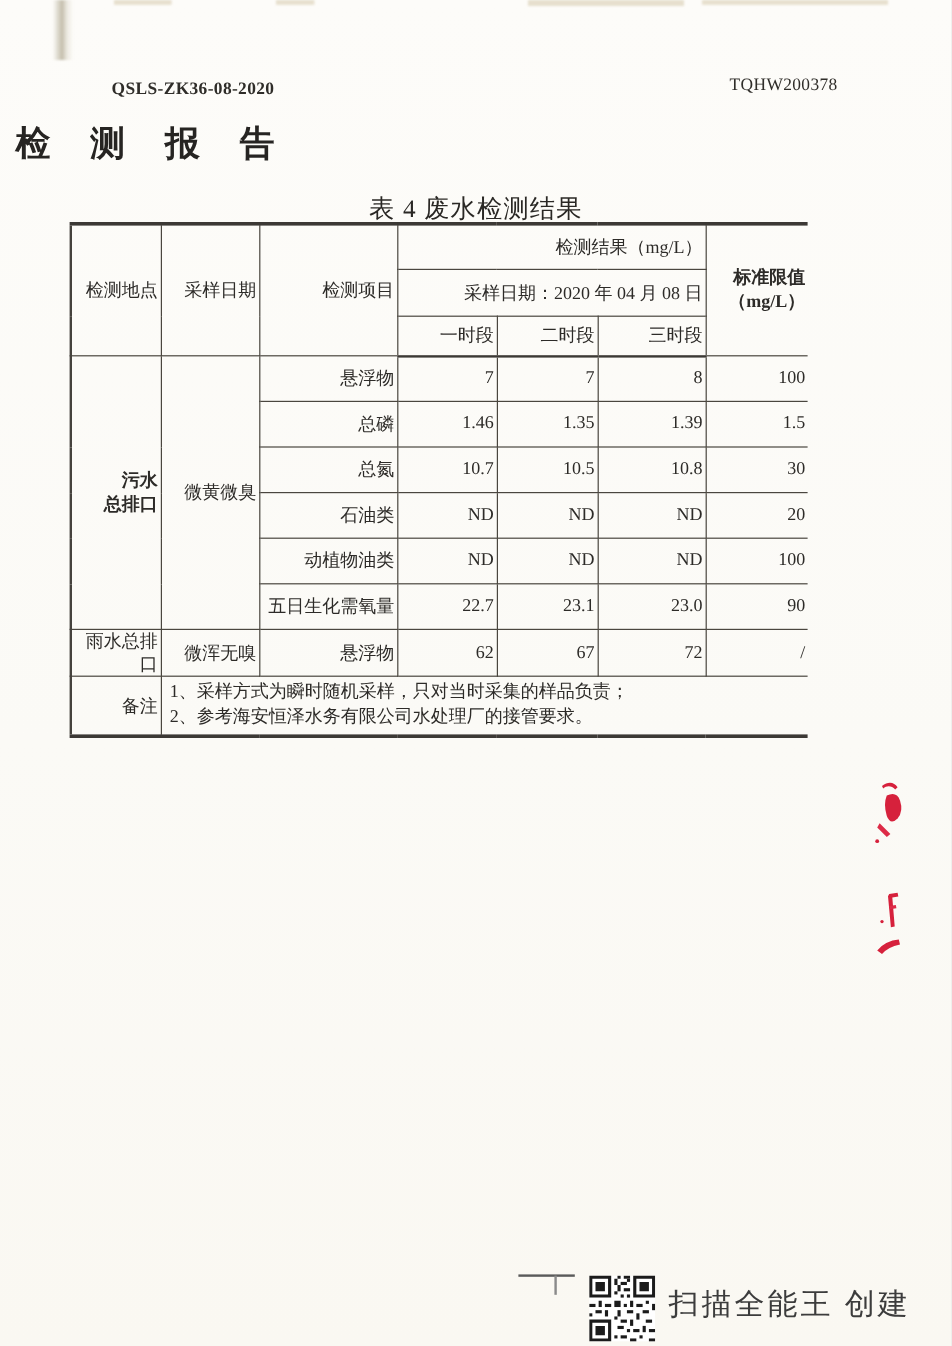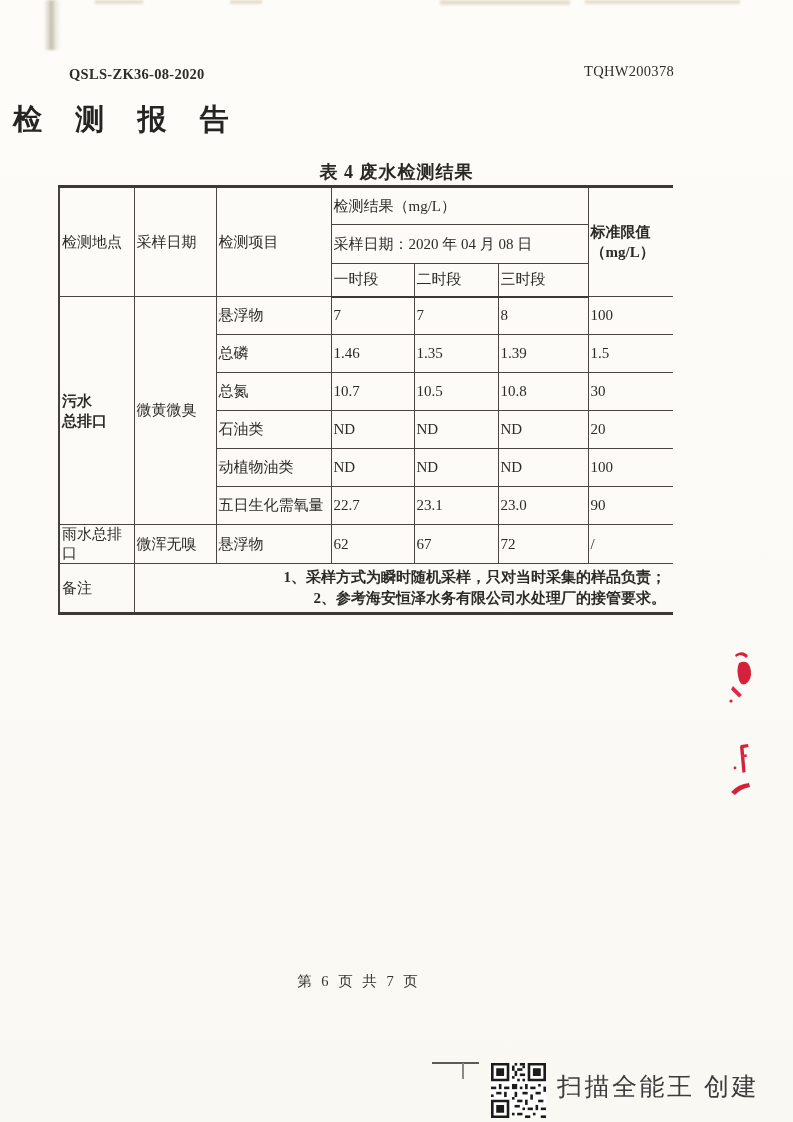--- a/index.html
+++ b/index.html
@@ -13,50 +13,50 @@
   .abs { position:absolute; }
 
   
   .edge-smudge {
     left:44px; top:0; width:17px; height:50px;
     background:linear-gradient(90deg, rgba(255,255,255,0) 0%, rgba(150,140,110,0.55) 45%, rgba(190,182,158,0.25) 70%, rgba(255,255,255,0) 100%);
     filter:blur(1px);
   }
   .top-streak { top:0; height:4px; background:rgba(203,188,152,0.45); filter:blur(1px); }
 
-  .doc-code { font-size:14.5px; font-weight:600; letter-spacing:0.3px; color:#2f2d29; }
+  .doc-code { font-size:14.5px; font-weight:600; letter-spacing:0.3px; color:#2f2d29;margin-left:24px; }
   .doc-code-left { left:69px; top:66px; }
   .doc-code-right { left:584px; top:63px; font-weight:500; }
 
   .report-title {
     left:0; right:0; top:100px; text-align:left;
     font-size:29px; font-weight:700; letter-spacing:13px; text-indent:13px;
     color:#262422;
   }
   .table-caption {
     left:0; right:0; top:160px; text-align:center;
-    font-size:18px; font-weight:700; letter-spacing:1px; color:#2a2825;
+    font-size:21px; font-weight:400; letter-spacing:1px; color:#2a2825;
   }
 
   table.report {
     position:absolute; left:58px; top:185px; width:614px;
     border-collapse:collapse; table-layout:fixed;
     font-size:15px; color:#2d2b28;
     border-top:3px solid #3c3935; border-bottom:3px solid #3c3935;
     border-left:2px solid #45423d;
   }
   .report td {
     border:1.2px solid #4a463f;
-    text-align:left; vertical-align:middle;
+    text-align:right; vertical-align:middle;
     padding:0 2px; overflow:hidden;
   }
   .report td.no-right { border-right:none; }
   .report tr.hdr-last td { border-bottom:2.4px solid #3c3935; }
   .report .two-line span { display:block; line-height:20px;font-weight:bold; }
-  .report td.remark-body { text-align:right; padding:3px 7px;font-weight:bold; }
+  .report td.remark-body { text-align:left; padding:3px 7px; }
   .report td.remark-body span { display:block; line-height:21px; }
 
   .page-footer {
     left:259px; top:972px; width:200px; text-align:center;
     font-size:14.5px; letter-spacing:3px; color:#35332f;
   }
 
   
   .seal { color:#d6213c; }
 
@@ -193,21 +193,20 @@
   </svg>
   <svg class="abs seal" style="left:731px; top:742px;" width="20" height="34" viewBox="0 0 20 34">
     <path d="M10,3 l7,-1 l0.6,3 l-5,1 l2,24 l-3.2,0.8 l-2.4,-26 z" fill="#d6213c"></path>
     <path d="M10,13 l5.5,-0.8 l0.5,2.6 l-5.5,1 z" fill="#dd2b47"></path>
     <circle cx="4" cy="26" r="1.4" fill="#d6213c"></circle>
   </svg>
   <svg class="abs seal" style="left:729px; top:781px;" width="22" height="14" viewBox="0 0 22 14">
     <path d="M2,11 q7,-8 18,-9 l1,4 q-10,2 -15,8 z" fill="#d6213c"></path>
   </svg>
 
-  <div class="abs page-footer">第 6 页 共 7 页</div>
 
   <div class="abs wm-corner-h"></div>
   <div class="abs wm-corner-v"></div>
   <svg class="abs qr" width="55" height="55" viewBox="0 0 21 21">
     <rect x="0" y="0" width="21" height="21" fill="#ffffff"></rect>
     <g fill="#1b1b1b">
       <path d="M0,0h7v7h-7z M1,1v5h5v-5z M2,2h3v3h-3z" fill-rule="evenodd"></path>
       <path d="M14,0h7v7h-7z M15,1v5h5v-5z M16,2h3v3h-3z" fill-rule="evenodd"></path>
       <path d="M0,14h7v7h-7z M1,15v5h5v-5z M2,16h3v3h-3z" fill-rule="evenodd"></path>
       <rect x="9" y="0" width="1" height="1"></rect>

